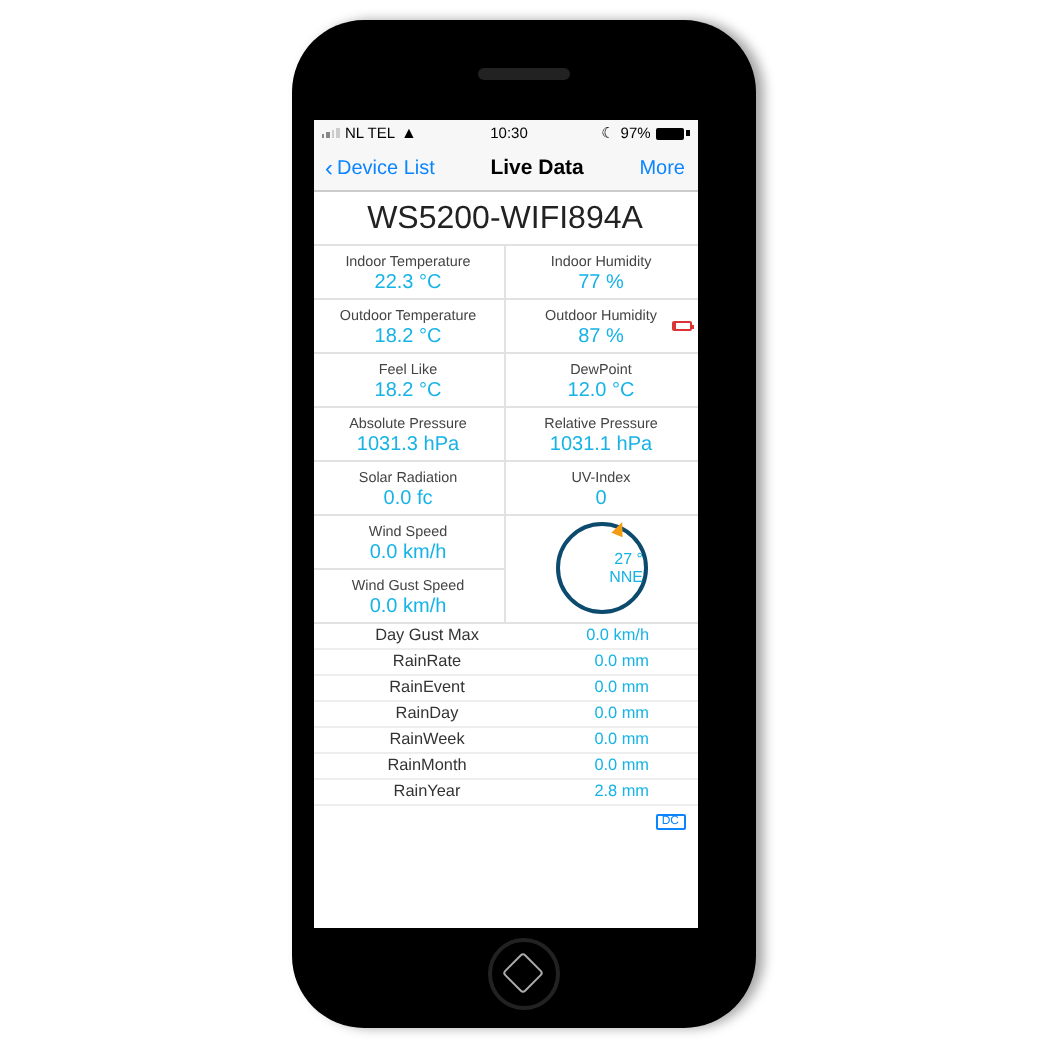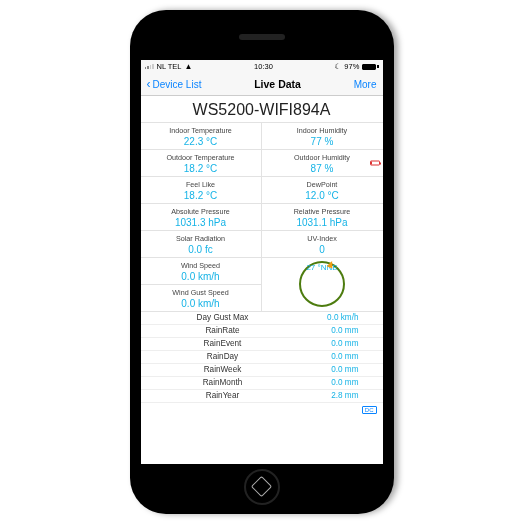--- a/index.html
+++ b/index.html
@@ -3,24 +3,24 @@
 <meta charset="utf-8">
 <style>
   * { box-sizing: border-box; margin: 0; padding: 0; }
   body {
     width: 523px; height: 523px;
     background: #fff;
     font-family: -apple-system, "Helvetica Neue", Arial, sans-serif;
     display: flex; align-items: center; justify-content: center;
   }
   .phone {
-    width: 264px; height: 504px;
+    width: 232px; height: 504px;
     background: #000;
     border-radius: 36px;
-    padding: 50px 11px 50px 11px;
+    padding: 50px 29px 50px 11px;
     position: relative;
     box-shadow: 4px 0 6px rgba(0,0,0,0.35);
   }
   .speaker {
     position: absolute; top: 24px; left: 50%; transform: translateX(-50%);
     width: 46px; height: 6px; background: #222; border-radius: 3px;
   }
   .home {
     position: absolute; bottom: 9px; left: 50%; transform: translateX(-50%);
     width: 36px; height: 36px; border: 2px solid #222; border-radius: 50%;
@@ -82,23 +82,23 @@
   .doublecell {
     width: 50%; display: flex; flex-direction: column;
   }
   .compasswrap {
     width: 50%; border-bottom: 0.5px solid #e2e2e2;
     display: flex; align-items: center; justify-content: center;
     position: relative;
   }
   .compass {
     width: 46px; height: 46px; border-radius: 50%;
-    border: 2px solid #4d7c0f;
-    display: flex; align-items: flex-start; justify-content: center;
-    flex-direction: row;
+    border: 2px solid #0c4a6e;
+    display: flex; align-items: flex-end; justify-content: center;
+    flex-direction: column;
     position: relative;
   }
   .compass .deg { font-size: 8px; color: #16b3e6; }
   .compass .dir { font-size: 8px; color: #16b3e6; }
   .compass .needle {
     position: absolute; top: -4px; left: 50%;
     width: 0; height: 0;
     border-left: 3px solid transparent;
     border-right: 3px solid transparent;
     border-bottom: 7px solid #f39c12;

